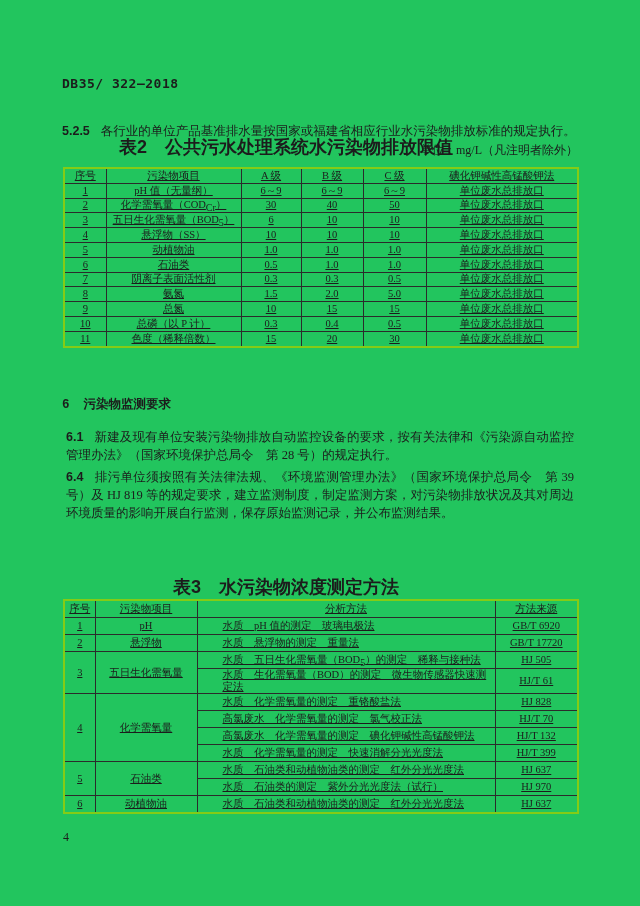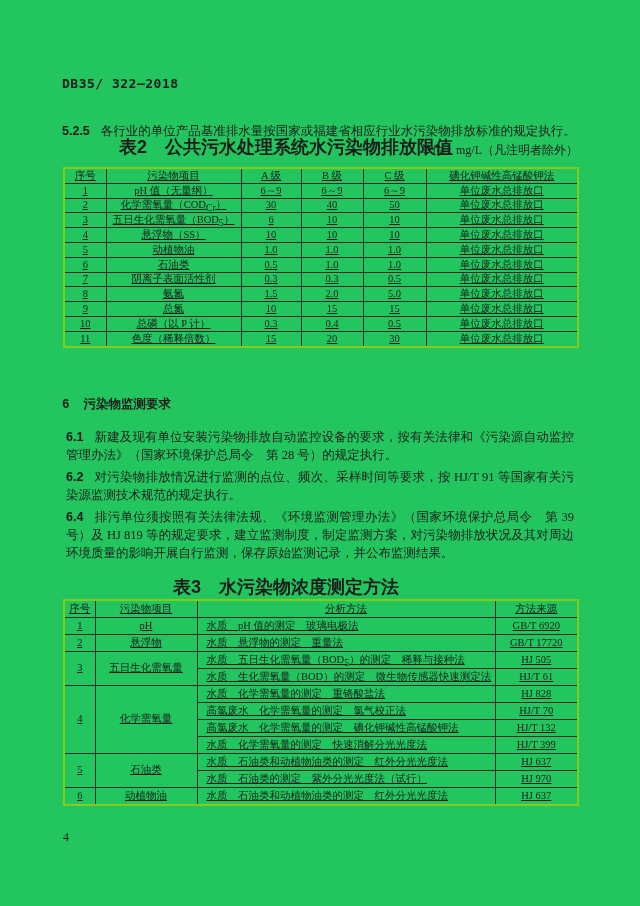--- a/index.html
+++ b/index.html
@@ -45,21 +45,21 @@
     text-align:center;
     padding:0 2px;
     line-height:1.15;
     overflow:hidden;
   }
   sub{font-size:10px;line-height:0;}
   #table2{top:167px;width:514px;}
   #table2 th,#table2 td{height:13.8px;}
   #table3{top:599px;width:514px;}
   #table3 th,#table3 td{height:16px;}
-  #table3 td.left{text-align:left;padding-left:9px;}
+  #table3 td.left{text-align:left;padding-left:25px;}
   .sec-heading{
     position:absolute;left:62px;top:396px;
     font-family:Liberation Mono, monospace;
     font-weight:bold;font-size:12.5px;
   }
   .sec-heading .num{margin-right:14px;}
   .paragraphs{
     position:absolute;left:62px;top:424px;width:516px;
   }
   .paragraphs p{margin:4px;font-size:12.5px;line-height:18px;text-align:justify;}
@@ -192,21 +192,20 @@
         </tr>
       </tbody>
   </table>
 
   <div class="sec-heading">
     <span class="num">6</span><span>污染物监测要求</span>
   </div>
 
   <div class="paragraphs">
       <p class="clause-p"><span class="num">6.1</span>新建及现有单位安装污染物排放自动监控设备的要求，按有关法律和《污染源自动监控管理办法》（国家环境保护总局令　第 28 号）的规定执行。</p>
-      <p class="clause-p"><span class="num">6.2</span>对污染物排放情况进行监测的点位、频次、采样时间等要求，按 HJ/T 91 等国家有关污染源监测技术规范的规定执行。</p>
       <p class="clause-p"><span class="num">6.4</span>排污单位须按照有关法律法规、《环境监测管理办法》（国家环境保护总局令　第 39 号）及 HJ 819 等的规定要求，建立监测制度，制定监测方案，对污染物排放状况及其对周边环境质量的影响开展自行监测，保存原始监测记录，并公布监测结果。</p>
     </div>
 
   <div class="table-caption" style="top:575px;">表3　水污染物浓度测定方法</div>
 
   <table id="table3">
     <colgroup>
       <col style="width:31px">
         <col style="width:102px">
         <col style="width:298px">

